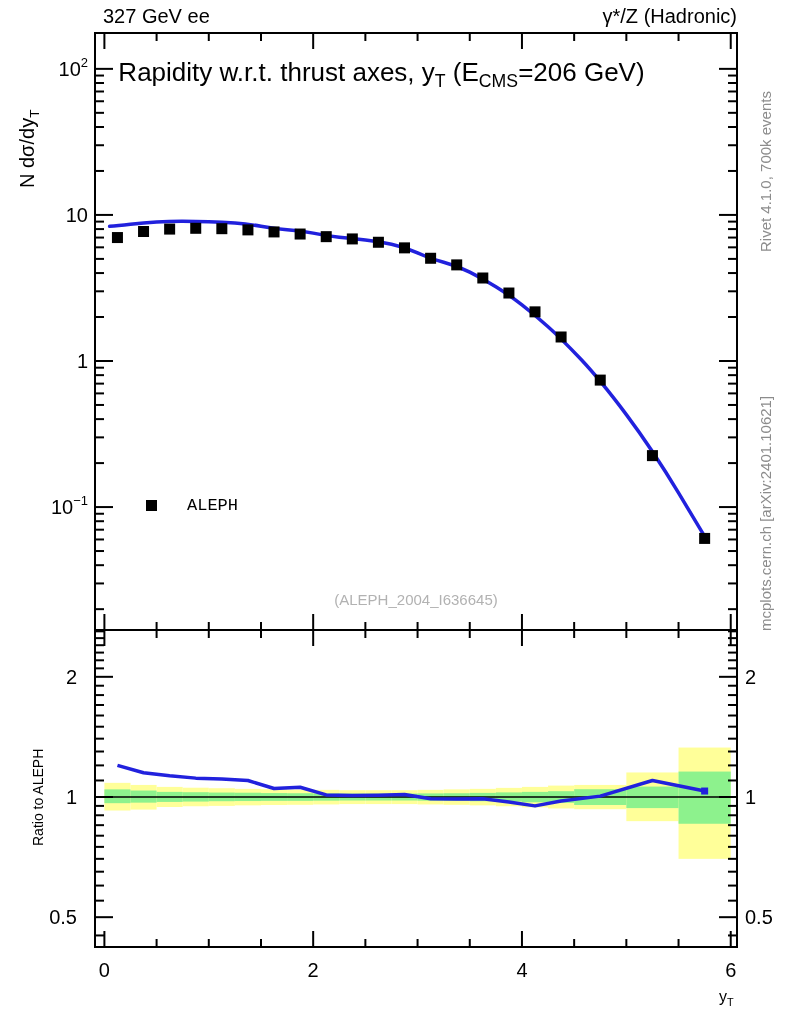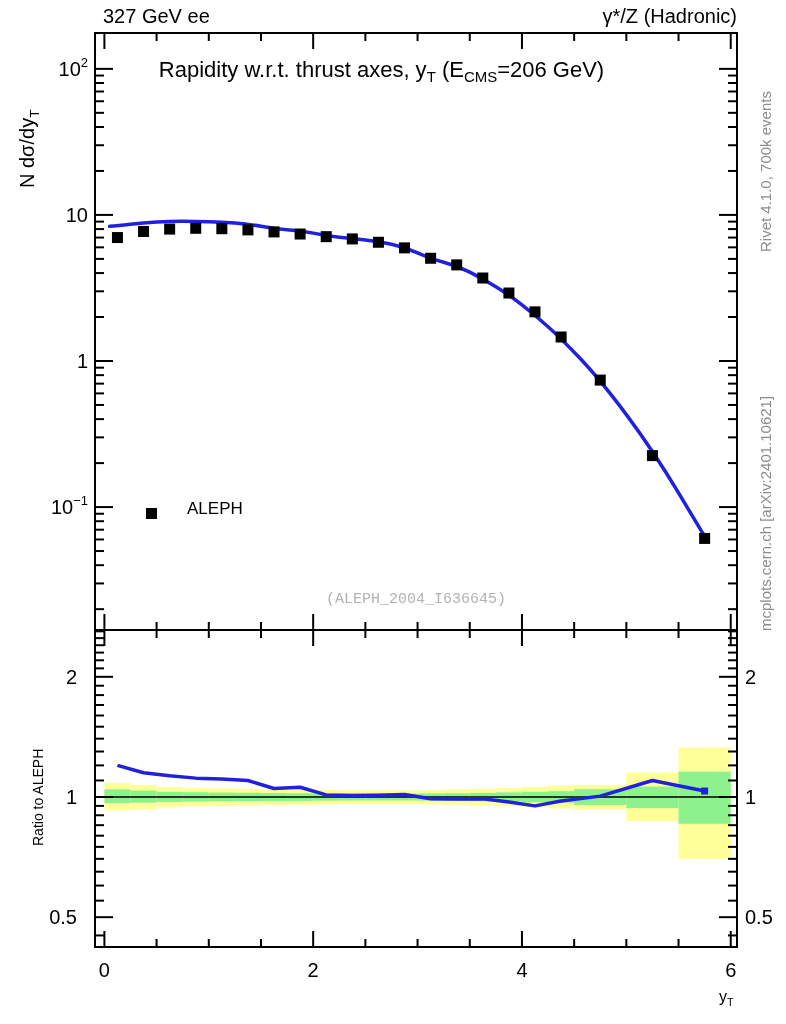--- a/index.html
+++ b/index.html
@@ -3,31 +3,31 @@
 <meta charset="utf-8">
 <style>
   html,body{margin:0;padding:0;background:#ffffff;}
   #fig{position:relative;width:786px;height:1024px;background:#ffffff;overflow:hidden;
        font-family:"Liberation Sans", sans-serif;color:#000;}
   #plot{position:absolute;left:0;top:0;}
   .txt{position:absolute;white-space:nowrap;}
   .hdr{font-size:20px;top:5px;}
   #hdr-left{left:103px;}
   #hdr-right{right:49px;text-align:center;}
-  #plot-title{left:95px;top:57px;width:573px;text-align:center;font-size:22px;}
+  #plot-title{left:95px;top:57px;width:573px;text-align:center;font-size:26px;}
   sub{font-size:0.68em;}
   .rot{transform:rotate(-90deg);transform-origin:0 0;}
   #ylab{left:16px;top:188px;font-size:20px;}
   #ratlab{left:30px;top:846px;font-size:14px;}
   .margin-note{color:#8c8c8c;font-size:15px;}
   #note-top{left:757px;top:252px;}
   #note-bot{left:757px;top:631px;}
-  #watermark{left:95px;top:591px;width:642px;text-align:center;font-size:15px;color:#b2b2b2;font-family:Liberation Mono, monospace;}
+  #watermark{left:95px;top:591px;width:642px;text-align:center;font-size:15px;color:#b2b2b2;}
   #legend{position:absolute;left:128px;top:492px;font-size:17px;}
-  .leg-row{display:flex;align-items:flex-end;height:27px;}
+  .leg-row{display:flex;align-items:center;height:27px;font-family:Liberation Mono, monospace;}
   .leg-marker{width:46px;display:flex;justify-content:center;align-items:center;}
   .leg-sq{width:11px;height:11px;background:#000;}
   .leg-line{width:44px;height:3.5px;}
   .leg-label{margin-left:13px;}
   #xlab{left:719px;top:988px;font-size:16px;}
 </style>
 </head>
 <body>
 
 <div id="fig">

